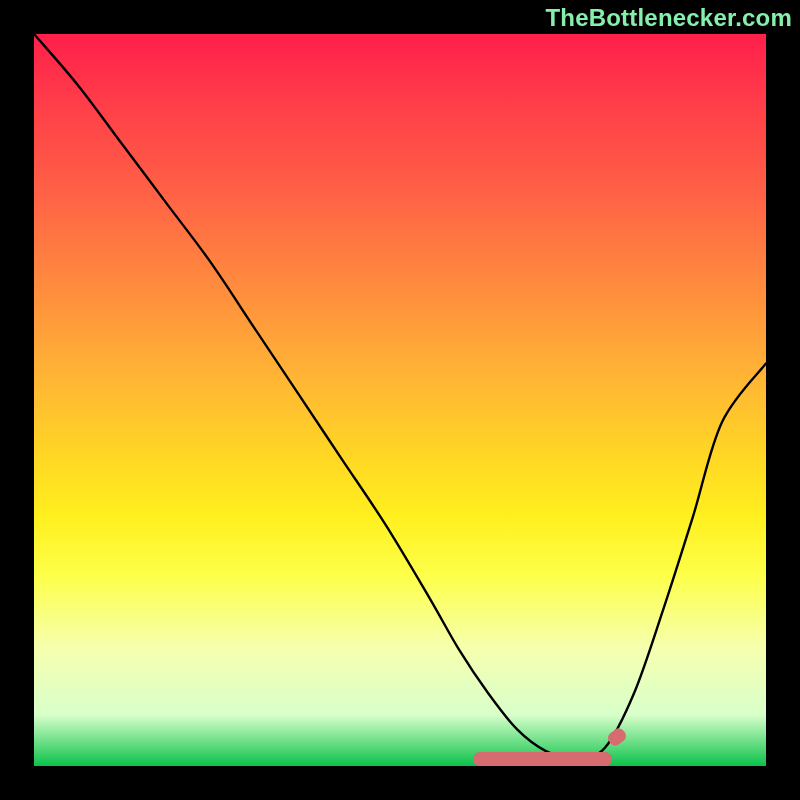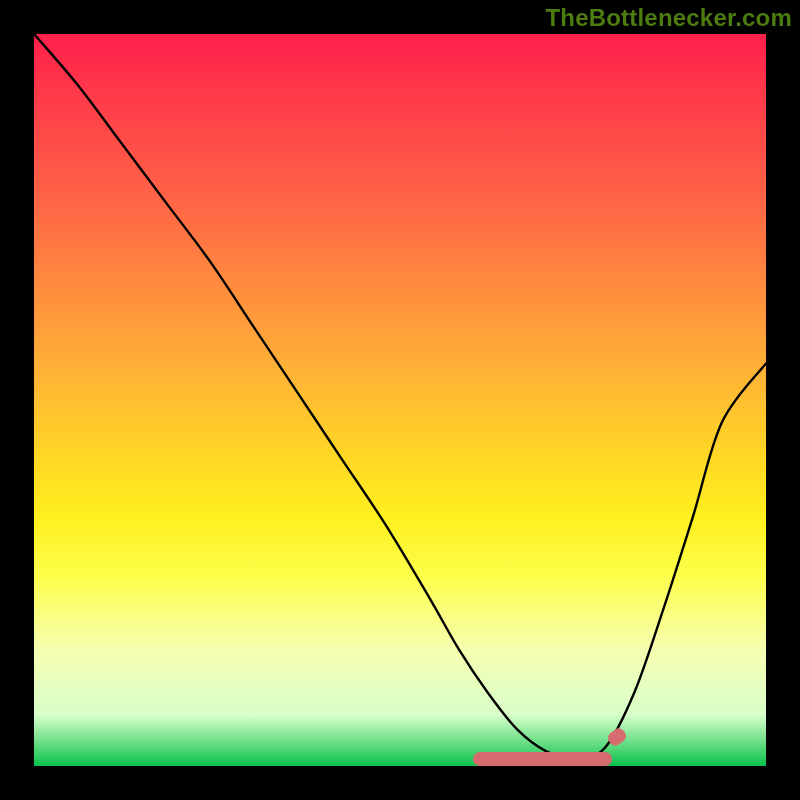--- a/index.html
+++ b/index.html
@@ -10,21 +10,21 @@
     background: #000;
     position: relative;
   }
   .watermark {
     position: absolute;
     top: 4px;
     right: 8px;
     font-family: Arial, Helvetica, sans-serif;
     font-size: 24px;
     font-weight: 600;
-    color: #4d7c0f;
+    color: #86efac;
     letter-spacing: 0.2px;
     user-select: none;
   }
   .plot {
     position: absolute;
     left: 34px;
     top: 34px;
     width: 732px;
     height: 732px;
     background: linear-gradient(to bottom,

